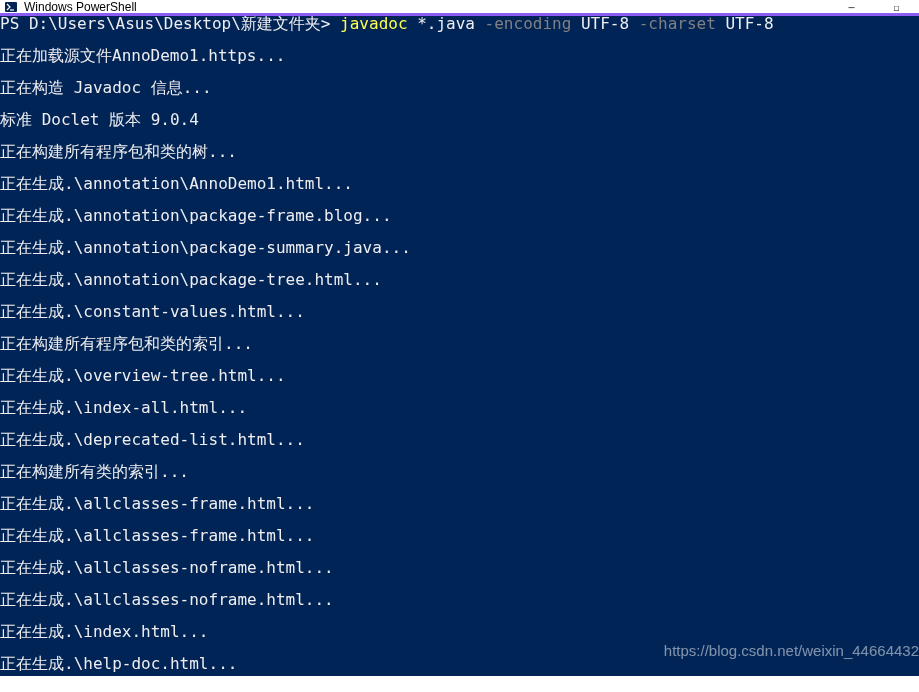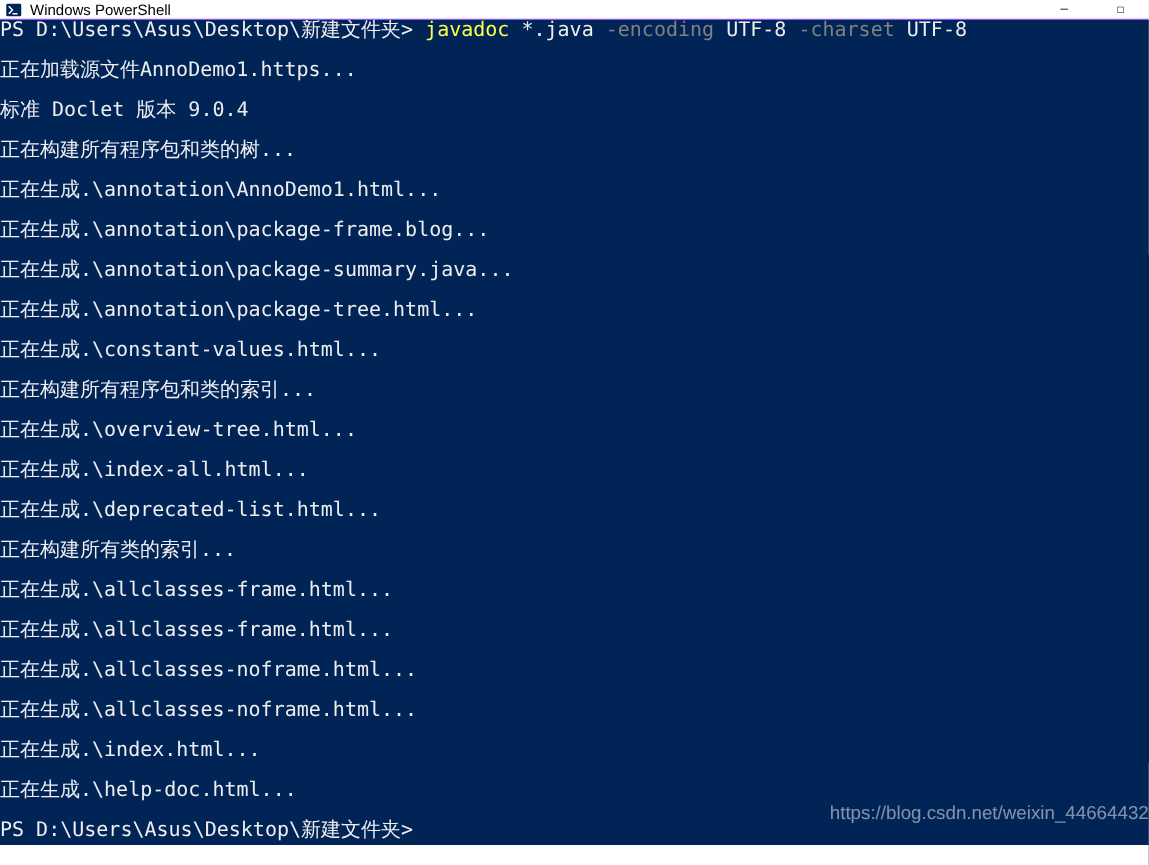--- a/index.html
+++ b/index.html
@@ -14,21 +14,21 @@
       width: 919px;
       height: 692px;
       overflow: hidden;
     }
     .title-bar {
       background: #fff;
       height: 16px;
       display: flex;
       align-items: center;
       padding-left: 4px;
-      border-bottom: 1px solid #8b5cf6;
+      border-bottom: 3px solid #8b5cf6;
       position: relative;
     }
     .title-bar-icon {
       width: 14px;
       height: 14px;
       margin-right: 6px;
       display: flex;
       align-items: center;
       justify-content: center;
     }
@@ -101,20 +101,21 @@
   </div>
   <span class="title-bar-text">Windows PowerShell</span>
   <div class="title-bar-controls">
     <div class="title-bar-btn">─</div>
     <div class="title-bar-btn">☐</div>
   </div>
 </div>
 
 <div class="terminal"><span class="line"><span class="prompt">PS D:\Users\Asus\Desktop\新建文件夹&gt;</span> <span class="cmd-yellow">javadoc</span><span> *.java </span><span class="cmd-gray">-encoding</span><span> UTF-8 </span><span class="cmd-gray">-charset</span><span> UTF-8</span></span>
 <span class="line">正在加载源文件AnnoDemo1.https...</span>
+<span class="line">正在构造 Javadoc 信息...</span>
 <span class="line">标准 Doclet 版本 9.0.4</span>
 <span class="line">正在构建所有程序包和类的树...</span>
 <span class="line">正在生成.\annotation\AnnoDemo1.html...</span>
 <span class="line">正在生成.\annotation\package-frame.blog...</span>
 <span class="line">正在生成.\annotation\package-summary.java...</span>
 <span class="line">正在生成.\annotation\package-tree.html...</span>
 <span class="line">正在生成.\constant-values.html...</span>
 <span class="line">正在构建所有程序包和类的索引...</span>
 <span class="line">正在生成.\overview-tree.html...</span>
 <span class="line">正在生成.\index-all.html...</span>

